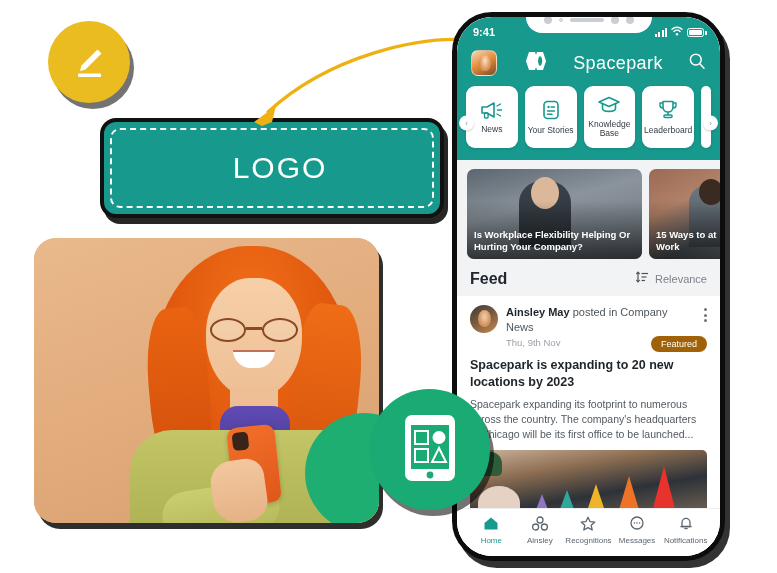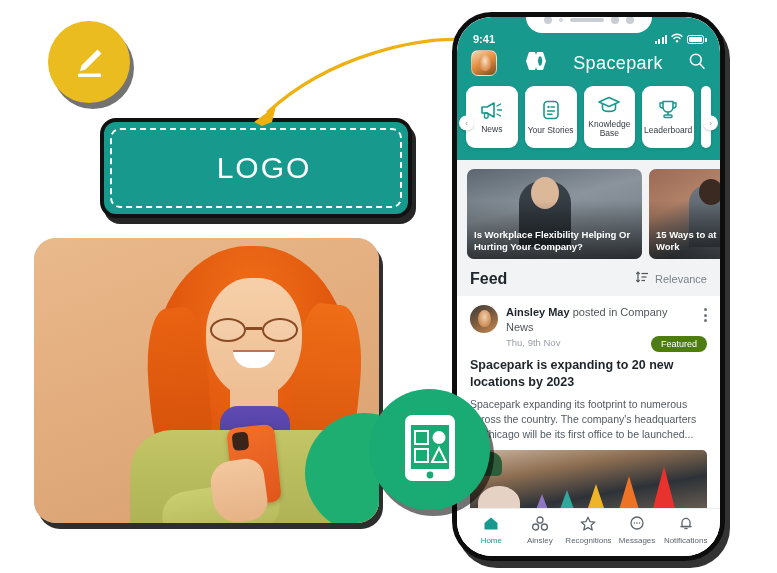--- a/index.html
+++ b/index.html
@@ -16,21 +16,21 @@
   .pencil-badge{
     position:absolute;left:48px;top:21px;width:82px;height:82px;border-radius:50%;
     background:#eabc20;
     box-shadow:4px 6px 0 rgba(0,0,0,.55);
     display:flex;align-items:center;justify-content:center;
   }
   .pencil-badge svg{display:block;}
 
   
   .logo-box{
-    position:absolute;left:100px;top:118px;width:312px;height:100px;
+    position:absolute;left:100px;top:118px;width:344px;height:100px;
     background:#17998e;border-radius:16px;
     border:4px solid #111111;
     box-sizing:border-box;
     box-shadow:4px 6px 0 rgba(0,0,0,.85);
     display:flex;align-items:center;justify-content:center;padding-left:16px;
   }
   .logo-inner{
     position:absolute;inset:6px;border:2px dashed #ffffff;border-radius:10px;
     pointer-events:none;
   }
@@ -113,21 +113,21 @@
     box-shadow:5px 7px 0 rgba(0,0,0,.8);
     overflow:hidden;
     z-index:20;
   }
   .screen{position:absolute;inset:0;border-radius:34px;overflow:hidden;background:#f2f3f5;
     display:flex;flex-direction:column;}
 
   
   .phone-header{background:#17998e;padding:0;position:relative;flex:0 0 auto;}
   .statusbar{
-    height:26px;display:flex;align-items:flex-end;justify-content:space-between;
+    height:26px;display:flex;align-items:center;justify-content:space-between;
     padding:2px 16px 0 16px;color:#ffffff;font-size:11px;font-weight:bold;
     position:relative;
   }
   .notch{
     position:absolute;left:50%;transform:translateX(-50%);top:-10px;
     width:126px;height:26px;background:#ffffff;border-radius:0 0 16px 16px;
     display:flex;align-items:center;justify-content:center;gap:7px;
   }
   .notch .dot{width:8px;height:8px;border-radius:50%;background:#c9ced4;}
   .notch .dot.sm{width:4px;height:4px;background:#dfe3e7;border:1px solid #c9ced4;box-sizing:border-box;}
@@ -202,21 +202,21 @@
     background:linear-gradient(150deg,#3f3a38 0%,#7d5c3f 50%,#c98a52 100%);}
   .avatar-post:after{content:"";position:absolute;left:8px;top:5px;width:13px;height:17px;
     background:radial-gradient(ellipse at 50% 40%,#f2d0ae 0%,#c9884f 75%);border-radius:50% 50% 45% 45%;}
   .post-meta{flex:1;min-width:0;}
   .post-line{font-size:11px;color:#4e565d;line-height:1.32;}
   .post-line b{color:#1d242a;}
   .post-date{font-size:9.5px;color:#9aa2a9;margin-top:3px;}
   .kebab{display:flex;flex-direction:column;gap:2.5px;align-items:center;padding-top:3px;}
   .kebab i{width:3px;height:3px;border-radius:50%;background:#6c757d;display:block;}
   .badge-featured{
-    display:inline-block;background:#4d7c0f;color:#fff;font-size:9px;
+    display:inline-block;background:#a16207;color:#fff;font-size:9px;
     padding:3px 10px;border-radius:10px;float:right;margin-top:-12px;
   }
   .post-title{font-size:12.5px;font-weight:bold;color:#1d242a;line-height:1.35;margin-top:9px;}
   .post-body{font-size:10.5px;color:#515961;line-height:1.45;margin-top:6px;}
   .post-img{margin-top:8px;height:70px;border-radius:5px 5px 0 0;overflow:hidden;position:relative;
     background:linear-gradient(170deg,#cbb49d 0%,#8d6e52 30%,#2d3238 60%,#7c6a58 100%);}
   .cone{position:absolute;bottom:0;width:0;height:0;border-style:solid;border-color:transparent;}
   .plant{position:absolute;left:10px;top:2px;width:22px;height:24px;background:#2f5d3a;
     border-radius:50% 50% 20% 20%;}
   .pig{position:absolute;left:8px;bottom:0;width:42px;height:34px;background:#e6d2c4;border-radius:50% 50% 40% 40%;}

